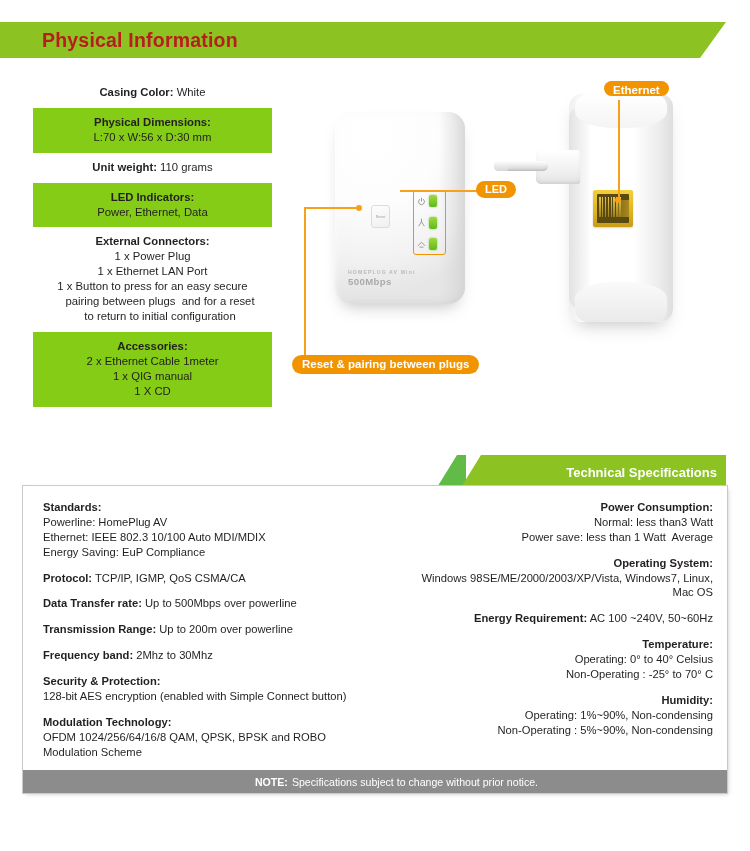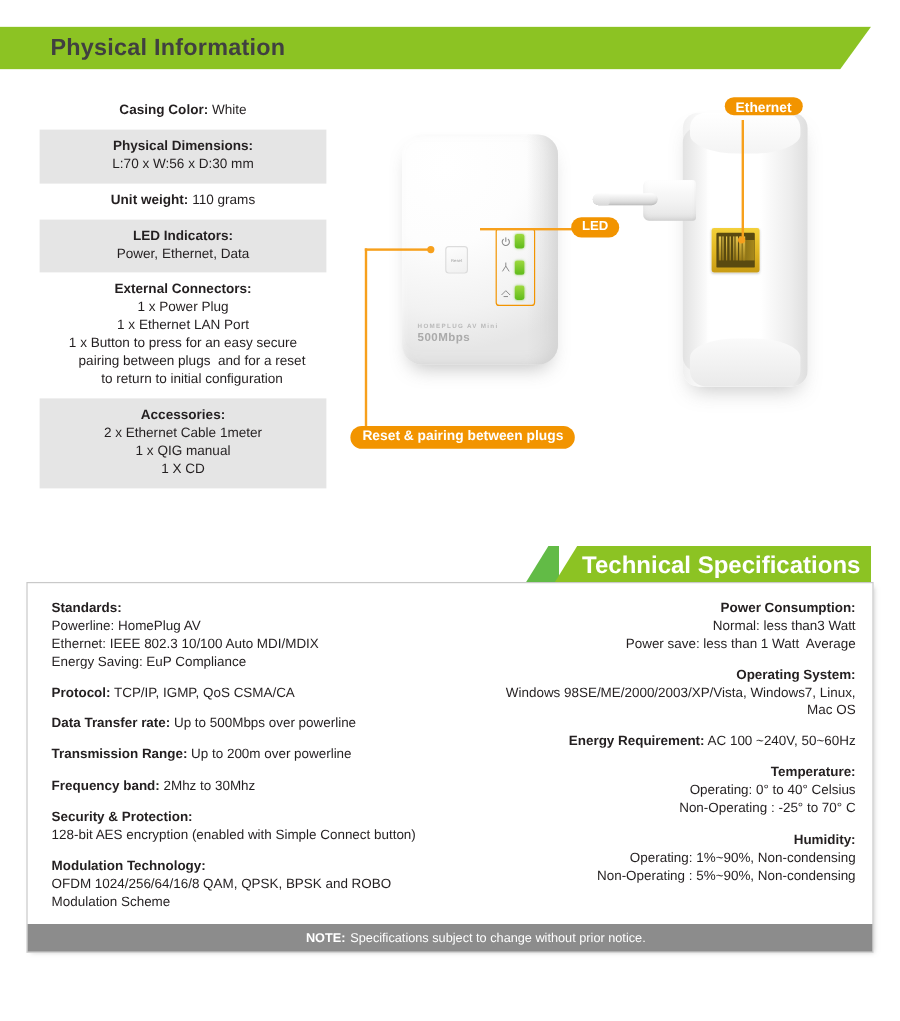--- a/index.html
+++ b/index.html
@@ -28,41 +28,41 @@
     position: absolute;
     inset: 0;
     background: #8cc323;
     clip-path: polygon(0 0, 100% 0, calc(100% - 26px) 100%, 0 100%);
   }
   .phys-header .title {
     position: absolute;
     left: 42px;
     top: 50%;
     transform: translateY(-50%);
-    color: #404040;
+    color: #b91c1c;
     font-size: 19.5px;
     font-weight: bold;
     letter-spacing: .2px;
     white-space: nowrap;
   }
 
   
   .phys-list {
     position: absolute;
     left: 33px;
     top: 78px;
     width: 239px;
   }
   .phys-row {
     padding: 7px 9px 8px 9px;
     line-height: 1.32;
     font-size: 11.3px;
     text-align: center;
   }
-  .phys-row.shaded { background: #e5e5e5; }
+  .phys-row.shaded { background: #84cc16; }
   .phys-row .rl {
     display: block;
     white-space: pre-wrap;
   }
   .phys-row .rl b { font-weight: bold; }
   .phys-row .indent { padding-left: 15px; display: block; }
 
   
 
   .product-stage {
@@ -316,21 +316,21 @@
     left: 24px; right: 0; top: 0; bottom: 0;
     background: #8cc323;
     clip-path: polygon(21px 0, 100% 0, 100% 100%, 0 100%);
   }
   .tech-header .title {
     position: absolute;
     right: 9px;
     top: 50%;
     transform: translateY(-50%);
     color: #ffffff;
-    font-size: 20px;
+    font-size: 13px;
     font-weight: bold;
     white-space: nowrap;
   }
 
   .tech-panel {
     position: absolute;
     left: 22px;
     top: 485px;
     width: 706px;
     height: 309px;

